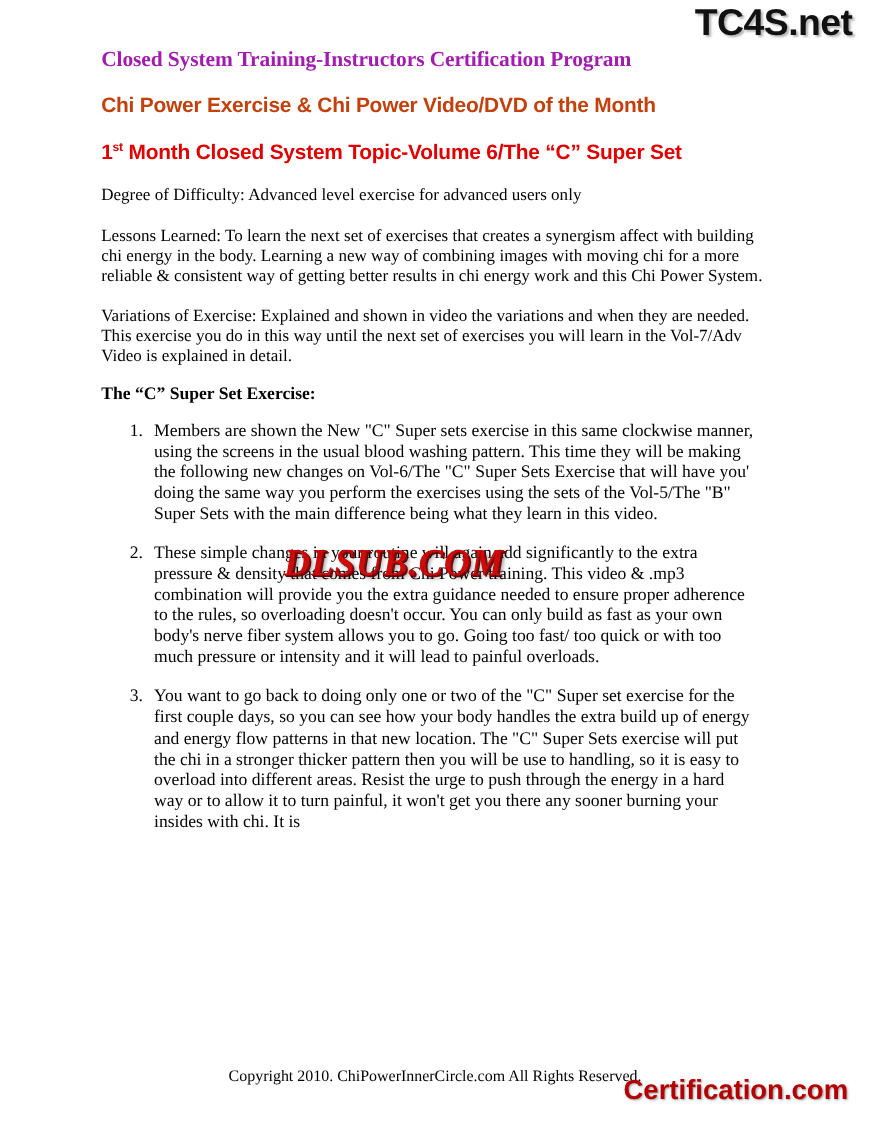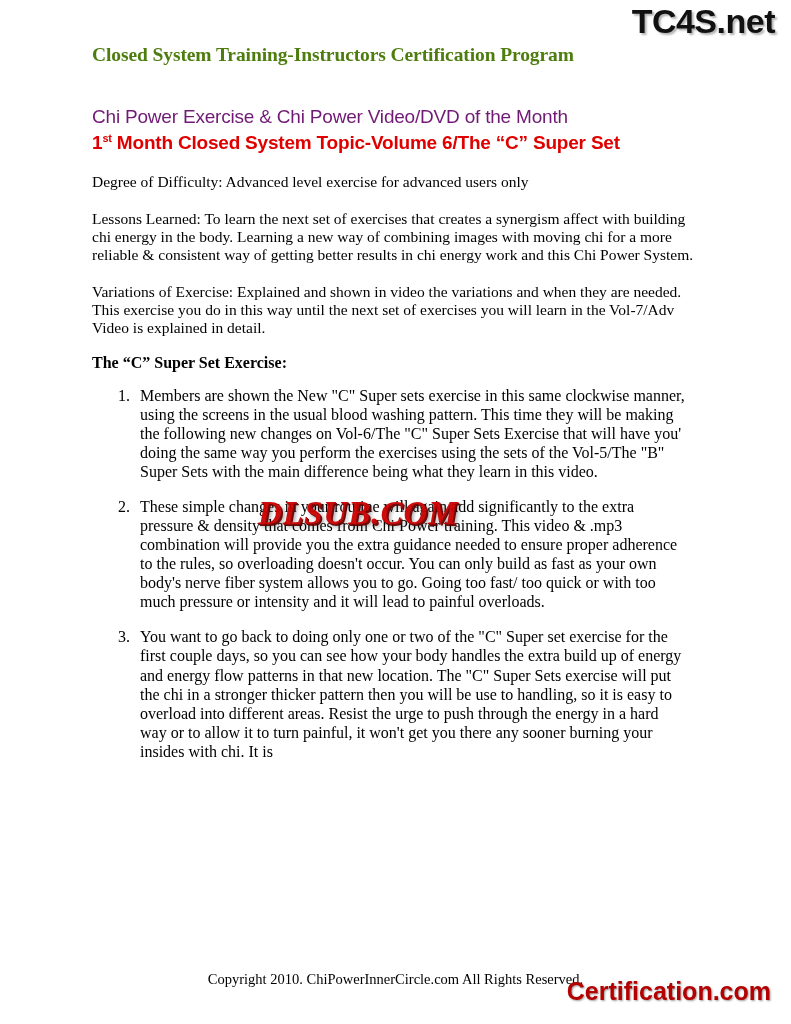--- a/index.html
+++ b/index.html
@@ -69,34 +69,34 @@
     left: 92px;
     top: 0;
     width: 610px;
   }
 
   .doc-title {
     margin-top: 44px;
     font-family: "Liberation Serif", serif;
     font-weight: bold;
     font-size: 19.5px;
-    color: #4d7c0f;
+    color: #a21caf;
     letter-spacing: -0.1px;
   }
 
   .red-head-1 {
-    margin-top: 40px;
+    margin-top: 20px;
     font-family: "Liberation Sans", sans-serif;
-    font-weight: normal;
+    font-weight: bold;
     font-size: 19px;
-    color: #701a75;
+    color: #c2410c;
     letter-spacing: -0.2px;
   }
   .red-head-2 {
-    margin-top: 4px;
+    margin-top: 20px;
     font-family: "Liberation Sans", sans-serif;
     font-weight: bold;
     font-size: 19px;
     color: #e00000;
     letter-spacing: -0.2px;
   }
   .red-head-2 sup {
     font-size: 11px;
     vertical-align: super;
   }

